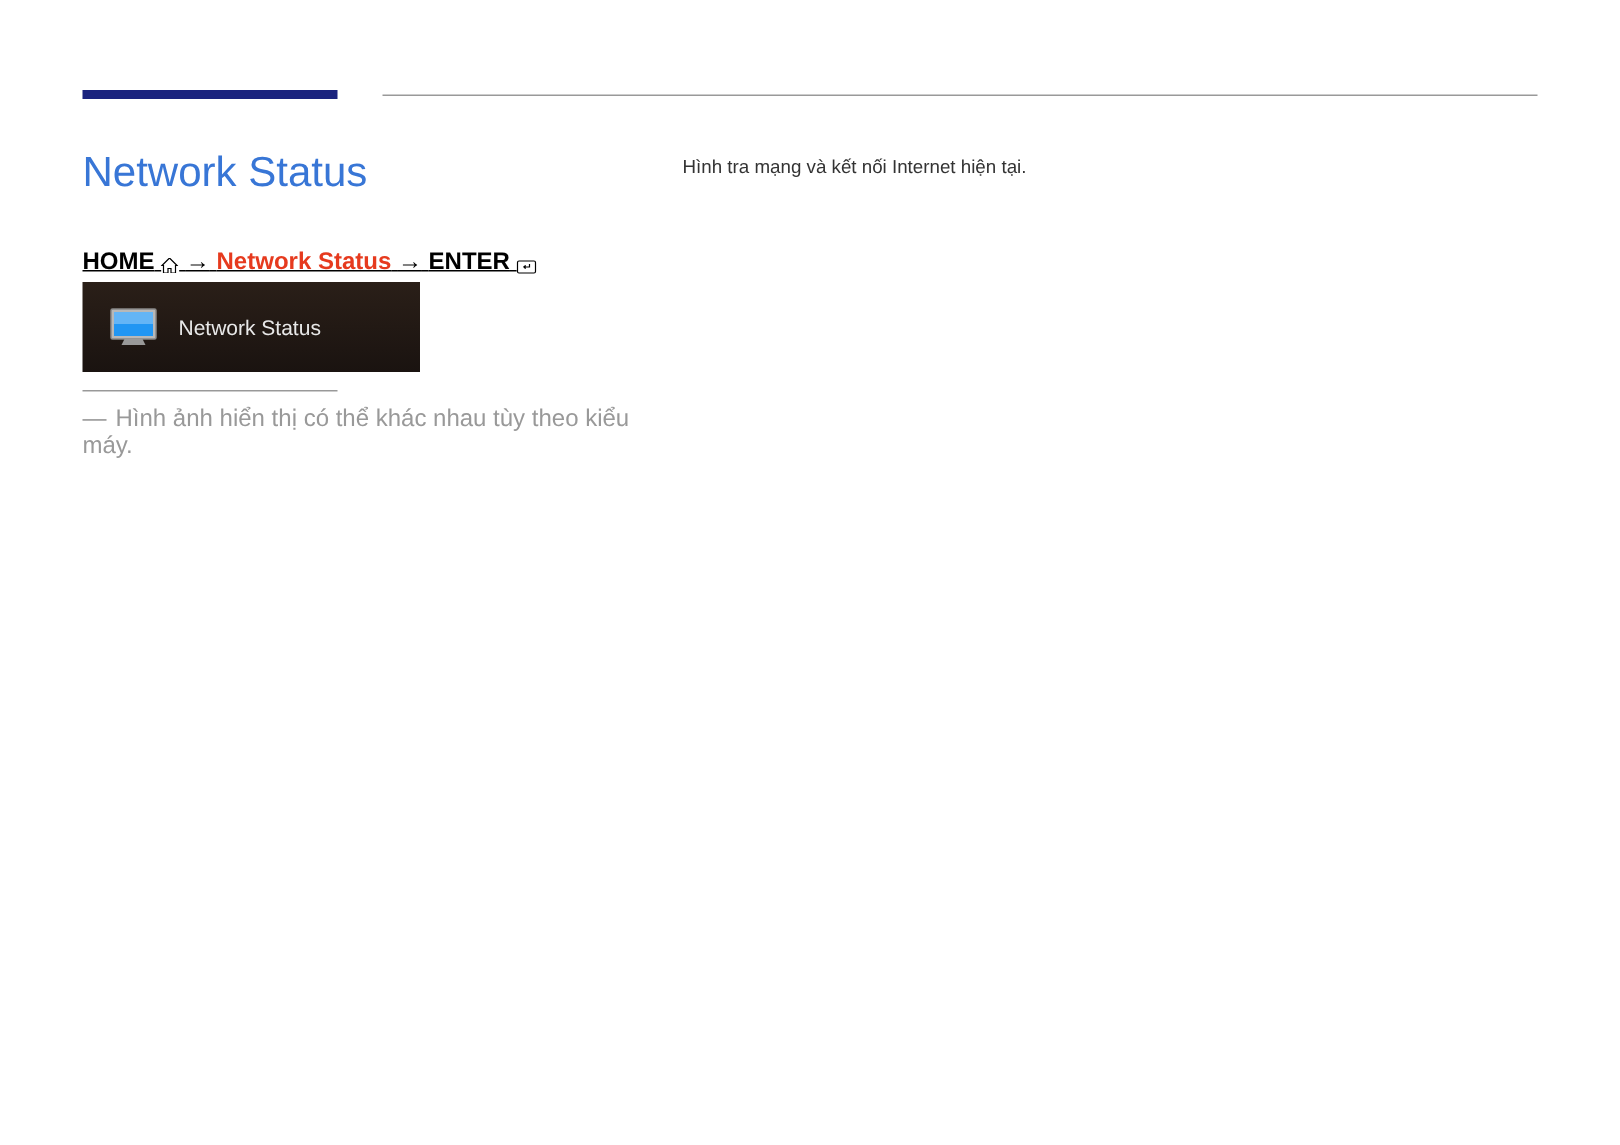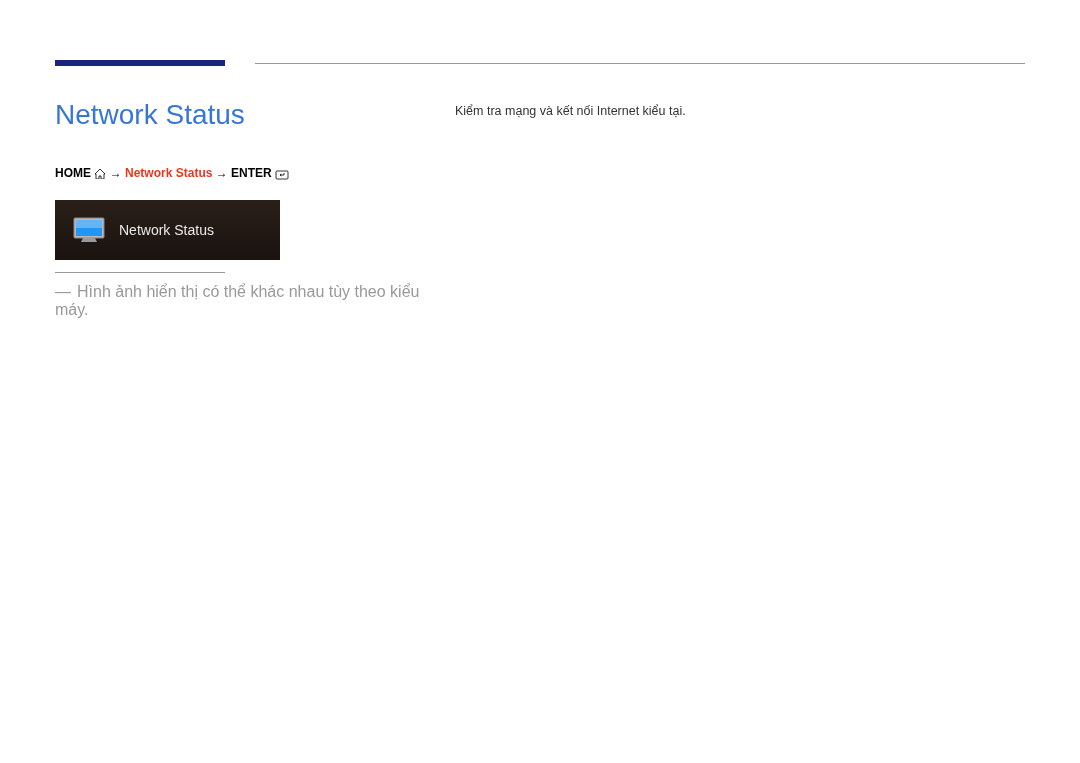--- a/index.html
+++ b/index.html
@@ -38,24 +38,25 @@
       padding-left: 0px;
     }
     .page-title {
       font-size: 28px;
       font-weight: normal;
       color: #3876d6;
       margin-bottom: 35px;
       margin-top: 5px;
     }
     .breadcrumb {
-      font-size: 12px;
+      font-size: 16px;
       font-weight: bold;
       color: #000;
-      margin-bottom: 20px;
+      margin-bottom: 4px;
+      text-decoration: underline;
     }
     .breadcrumb .highlight {
       color: #e63a1e;
       font-weight: bold;
     }
     .home-icon {
       display: inline-block;
       width: 12px;
       height: 10px;
       vertical-align: middle;
@@ -149,15 +150,15 @@
       <span class="menu-label">Network Status</span>
     </div>
 
     <hr class="divider">
     <div class="note">
       <span class="note-dash">―</span><span>Hình ảnh hiển thị có thể khác nhau tùy theo kiểu máy.</span>
     </div>
   </div>
 
   <div class="right-column">
-    <p class="description">Kiểm tra mạng và kết nối Internet kiểu tại.</p>
+    <p class="description">Hình tra mạng và kết nối Internet hiện tại.</p>
   </div>
 </div>
 
 </body></html>

